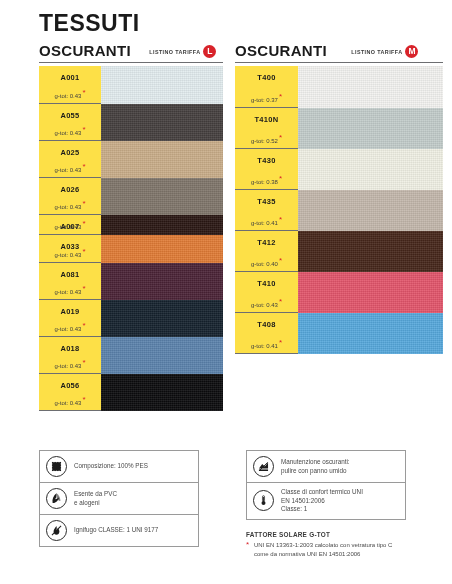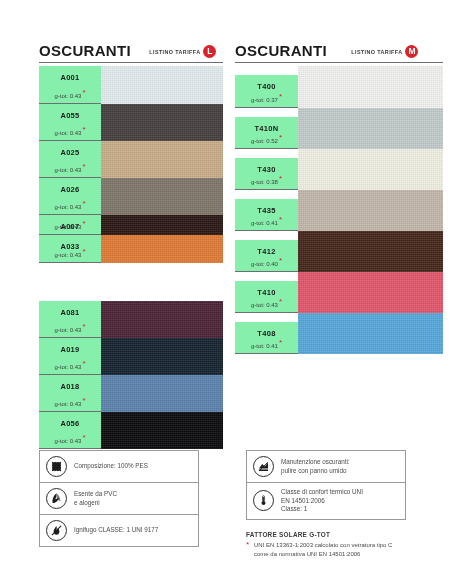--- a/index.html
+++ b/index.html
@@ -48,25 +48,25 @@
   #rule-fil { left:235px; width:208px; }
 
   
   .col { position:absolute; top:66px; }
   #col-left  { left:39px; width:184px; }
   #col-right { left:235px; width:208px; }
 
   .row { position:relative; width:100%; }
   .row .label {
     position:absolute; left:0; top:0; bottom:0;
-    background:#86efac;
+    background:#fde047;
     border-bottom:1px solid #6d6e71;
   }
   #col-left  .row .label { width:62px; }
-  #col-right .row .label { width:63px;margin-top:9px; }
+  #col-right .row .label { width:63px; }
 
   .code {
     position:absolute; left:0; right:0; top:7px;
     text-align:center;
     font-size:7.5px; font-weight:bold; letter-spacing:0.3px; color:#1a1a1a;
   }
   .gtot {
     position:absolute; left:0; right:0; bottom:4px;
     text-align:center;
     font-size:6px; color:#3f3f3f; white-space:nowrap;
@@ -118,20 +118,21 @@
     position:absolute; left:0; top:-1px;
     color:#d8232a; font-size:8px;
   }
   .fn-text { font-size:6px; line-height:1.45; color:#4a4a4a; }
 </style>
 </head>
 <body>
 
 <div class="page">
 
+  <div class="title">TESSUTI</div>
 
   <div class="sec-head" id="head-osc">
     <span class="sec-name">OSCURANTI</span>
     <span class="tariff" style="margin-left:14px;">
       <span class="tl">LISTINO TARIFFA</span><span class="badge">L</span>
     </span>
   </div>
   <div class="sec-rule" id="rule-osc"></div>
 
   <div class="sec-head" id="head-fil">
@@ -190,21 +191,21 @@
       </div>
       <div class="row" style="height: 28px;">
         <div class="label">
           <div class="code">A033</div>
           <div class="gtot"><span>g-tot: 0.43</span><span class="ast">*</span></div>
         </div>
         <div class="sw" style="background: rgb(224, 123, 53);">
           <div class="fabric"></div>
         </div>
       </div>
-      <div class="row" style="height: 37px; margin-top: 38px;">
+      <div class="row" style="height: 37px;">
         <div class="label">
           <div class="code">A081</div>
           <div class="gtot"><span>g-tot: 0.43</span><span class="ast">*</span></div>
         </div>
         <div class="sw" style="background: rgb(74, 35, 54);">
           <div class="fabric"></div>
         </div>
       </div>
       <div class="row" style="height: 37px;">
         <div class="label">

